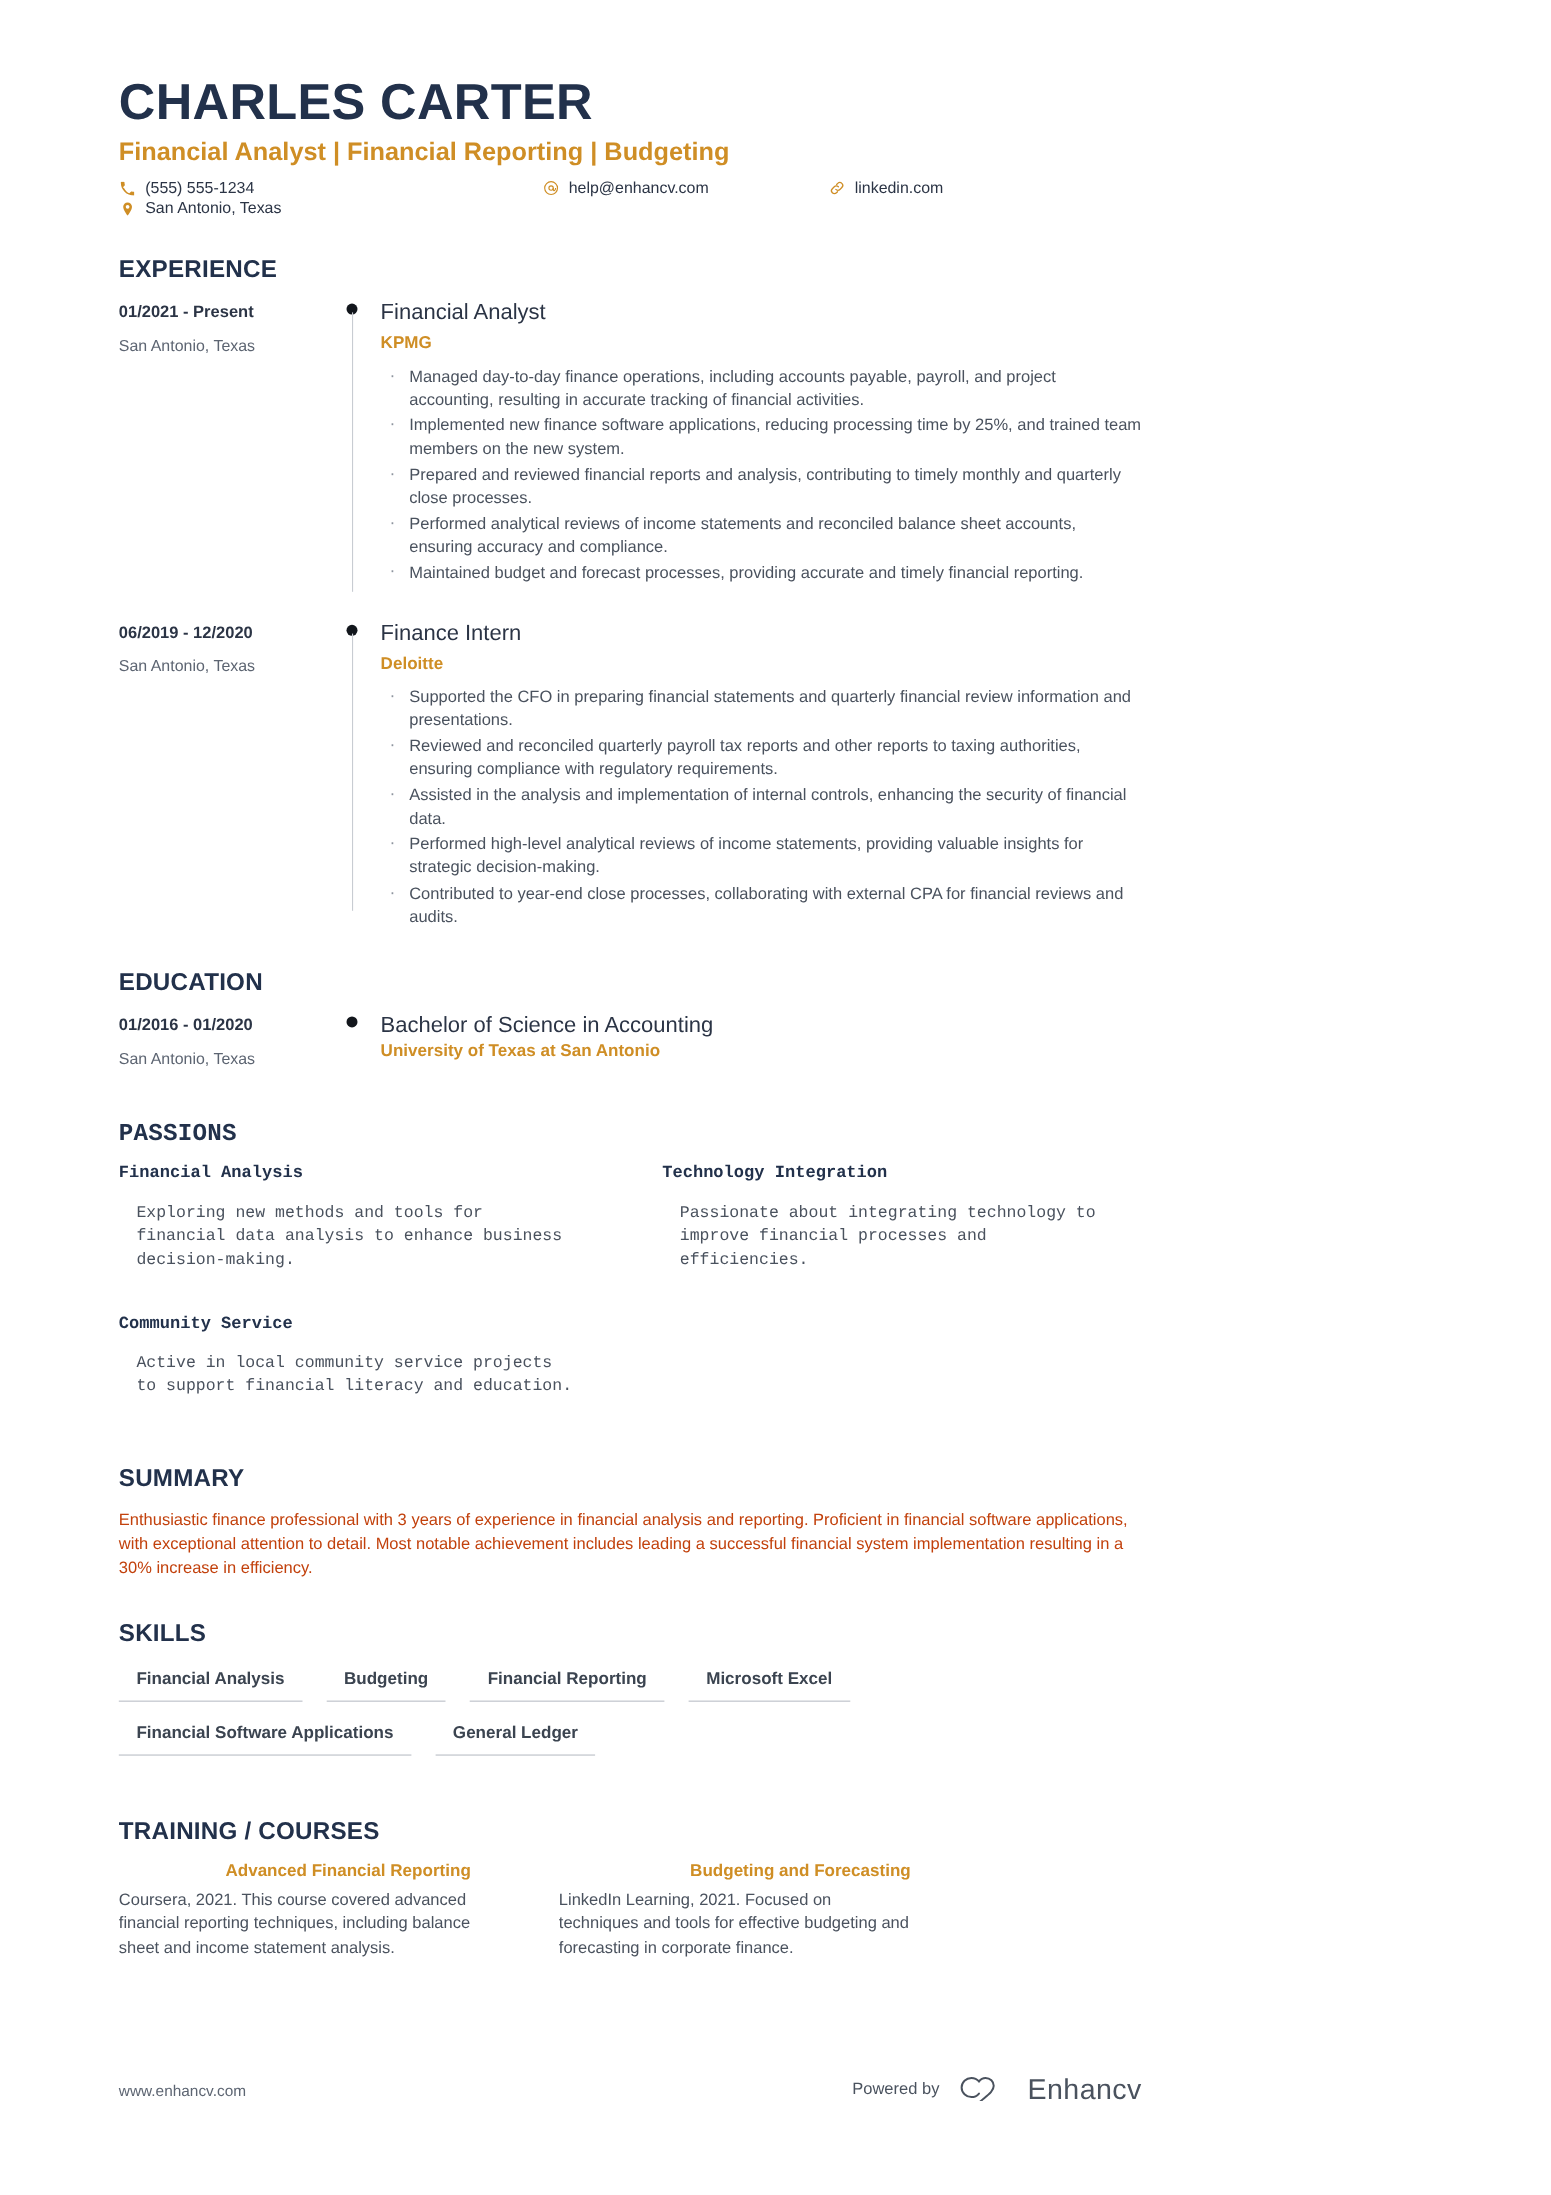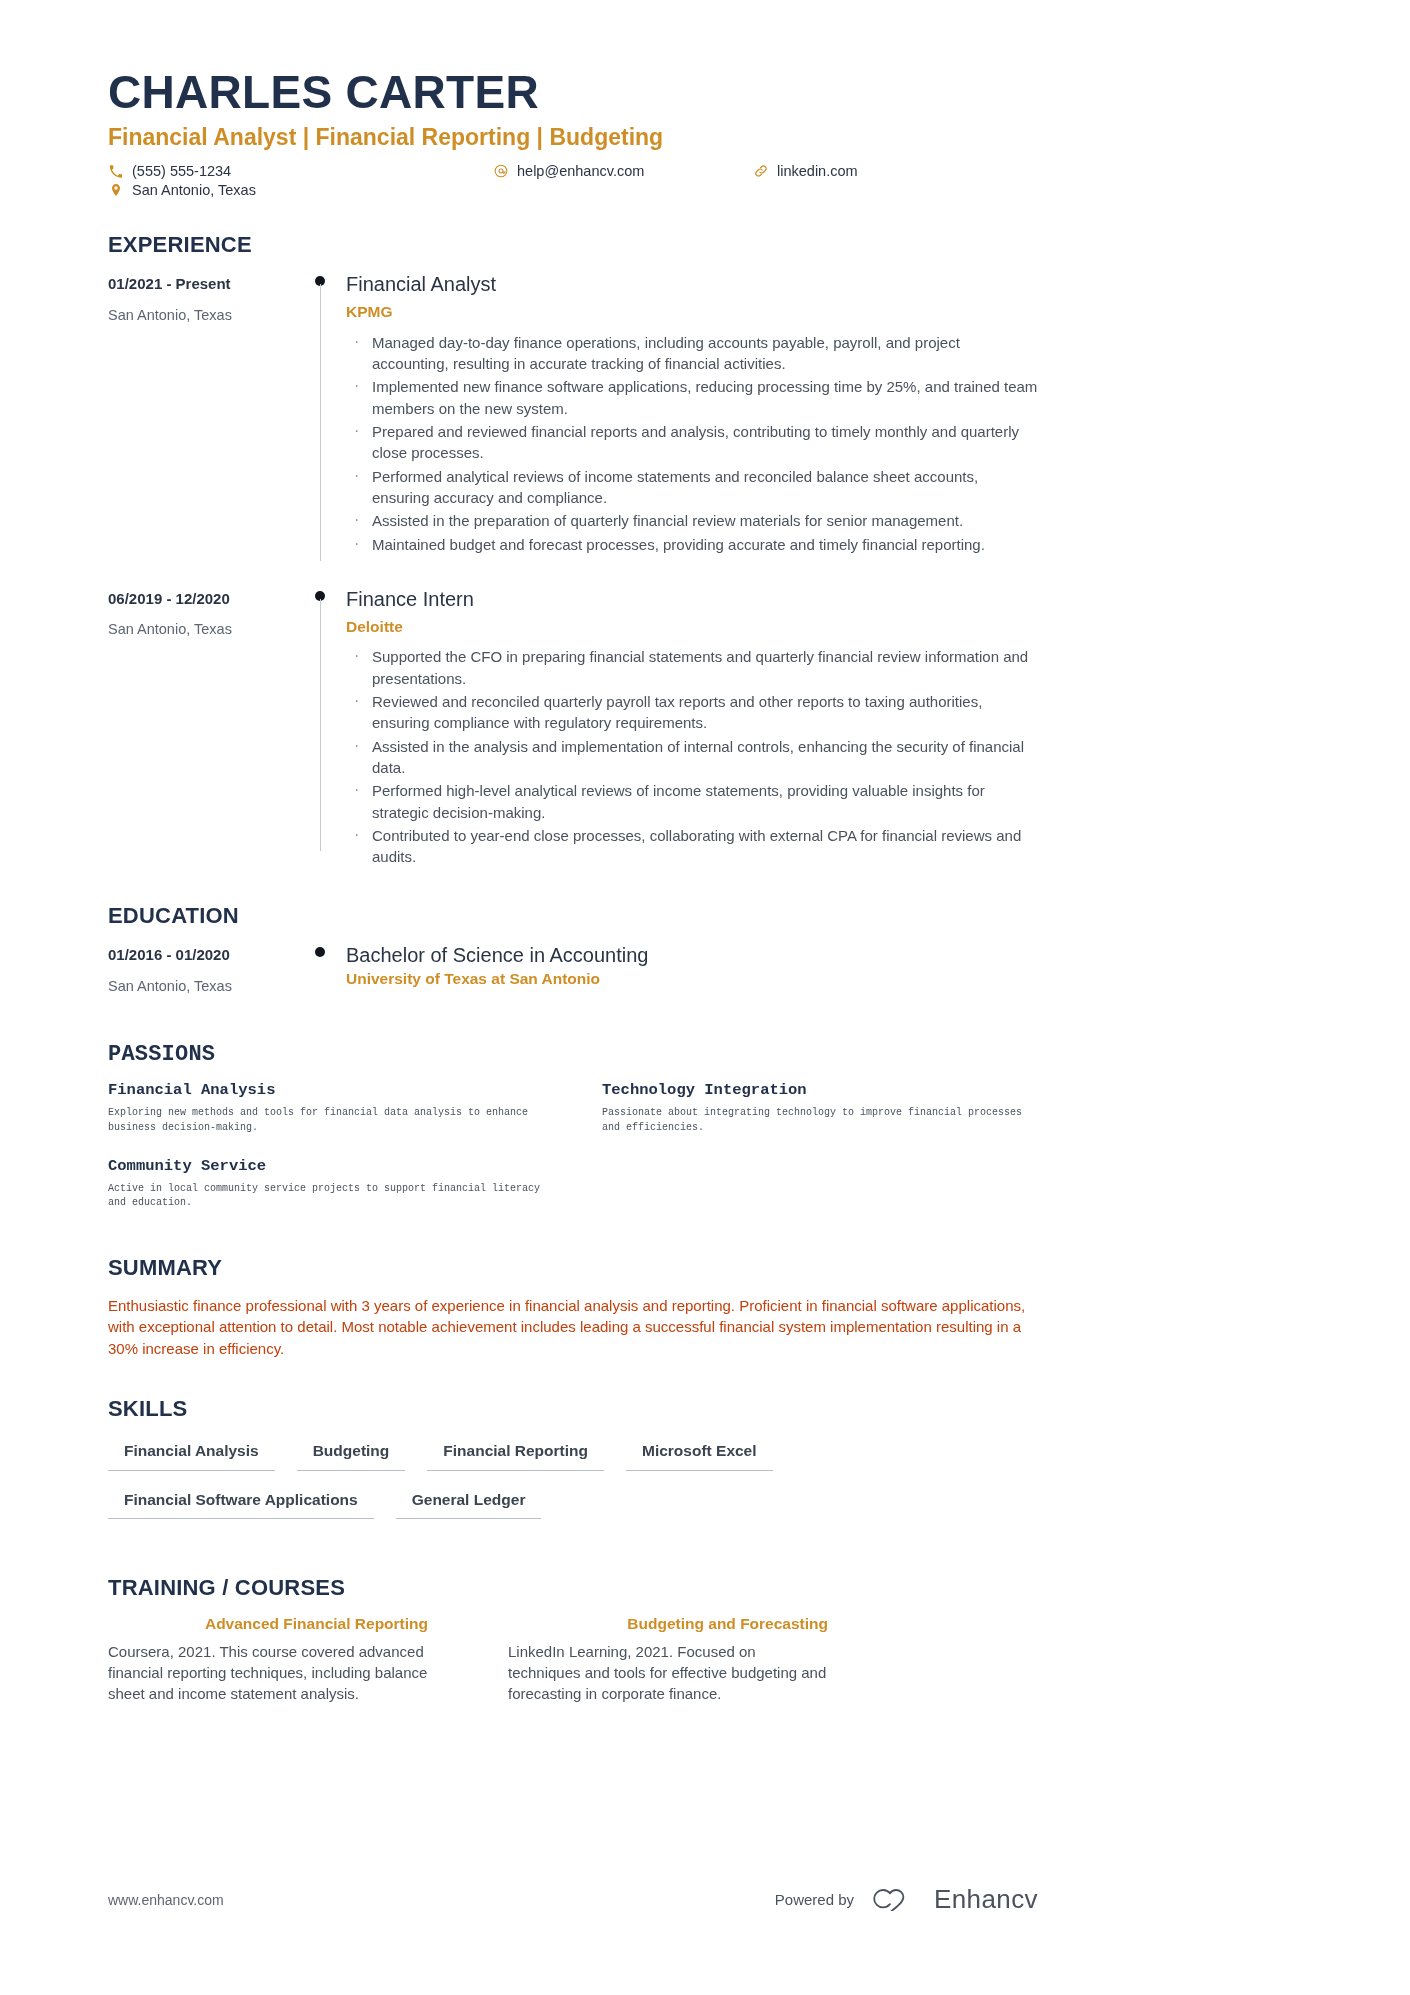--- a/index.html
+++ b/index.html
@@ -164,24 +164,24 @@
     max-width: 1200px;
   }
   .p-title {
     font-size: 15.5px;
     font-weight: bold;
     color: #22314b;
     margin: 0 0 7px 0;
     line-height: 1.2;
   }
   .p-desc {
-    font-size: 10px;
+    font-size: 15px;
     line-height: 1.42;
     color: #4a525e;
-    margin: 0;
+    margin: 16px;
     max-width: 545px;
   }
 
   
   .summary-text {
     font-size: 15px;
     line-height: 1.45;
     color: #c2410c;
     margin: 0;
     max-width: 1175px;
@@ -323,21 +323,20 @@
         <span class="line"></span>
       </div>
       <div>
         <div class="e-role">Financial Analyst</div>
         <div class="e-org">KPMG</div>
         <ul class="bullets">
           <li>Managed day-to-day finance operations, including accounts payable, payroll, and project accounting, resulting in accurate tracking of financial activities.</li>
           <li>Implemented new finance software applications, reducing processing time by 25%, and trained team members on the new system.</li>
           <li>Prepared and reviewed financial reports and analysis, contributing to timely monthly and quarterly close processes.</li>
           <li>Performed analytical reviews of income statements and reconciled balance sheet accounts, ensuring accuracy and compliance.</li>
-          <li>Assisted in the preparation of quarterly financial review materials for senior management.</li>
           <li>Maintained budget and forecast processes, providing accurate and timely financial reporting.</li>
         </ul>
       </div>
     </div>
 
     <div class="entry" style="margin-top:30px;">
       <div class="entry-left">
         <div class="e-date">06/2019 - 12/2020</div>
         <div class="e-loc">San Antonio, Texas</div>
       </div>

